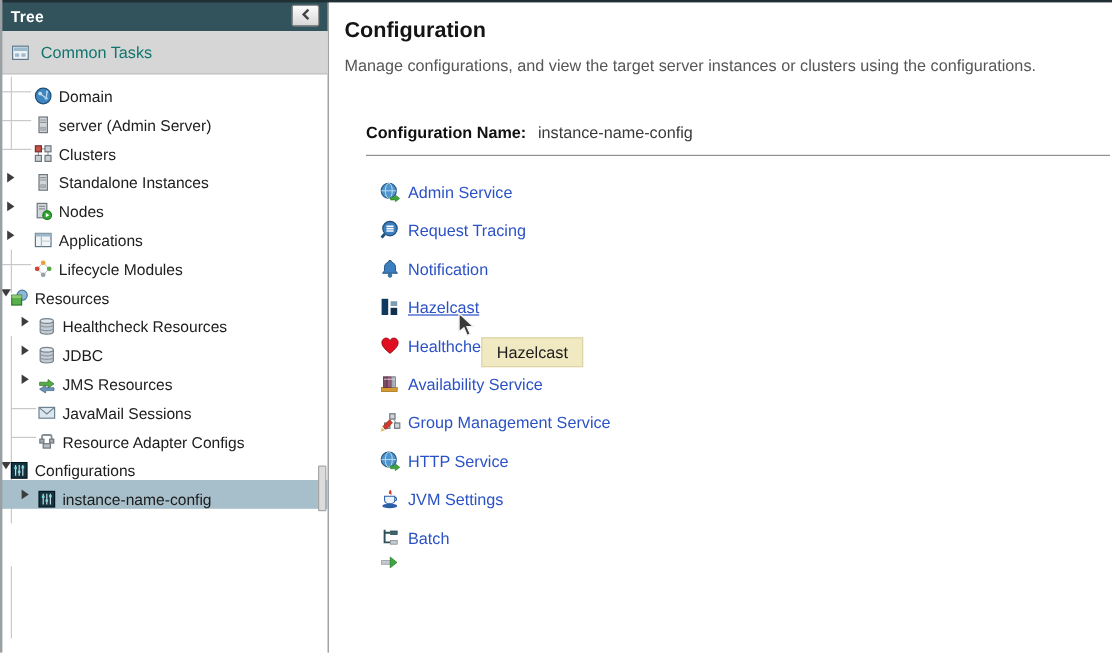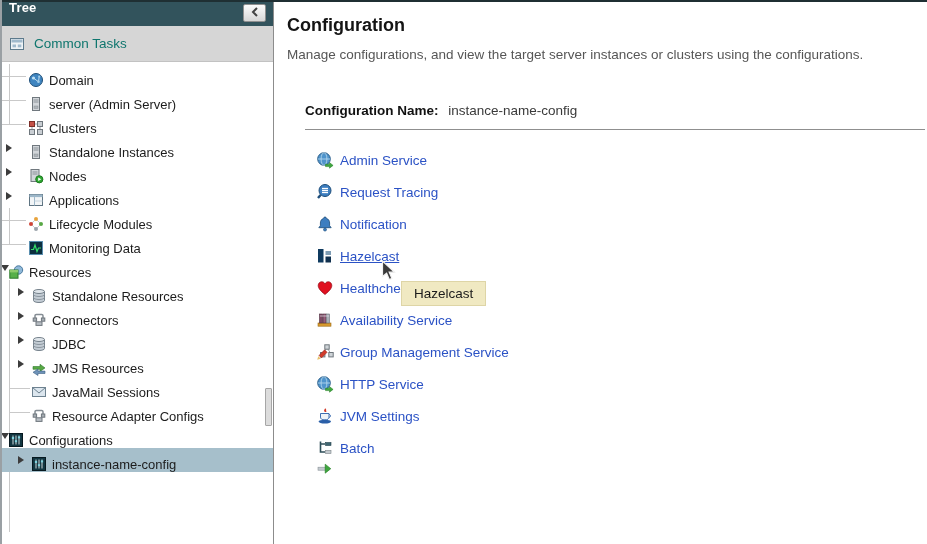--- a/index.html
+++ b/index.html
@@ -4,21 +4,21 @@
 <style>
   * { box-sizing: border-box; margin: 0; padding: 0; }
   html,body { width:927px; height:544px; }
   body { font-family: "Liberation Sans", sans-serif; background:#fff; }
   .page { position:relative; width:927px; height:544px; overflow:hidden; background:#fff; }
   .topline { position:absolute; left:0; top:0; width:927px; height:2px; background:#1f2f33; z-index:5; }
   .leftline { position:absolute; left:0; top:0; width:2px; height:544px; background:#9aa0a4; z-index:6; }
 
   
   .sidebar { position:absolute; left:0; top:0; width:274px; height:544px; background:#fff; border-right:1px solid #8c8c8c; z-index:4; }
-  .tree-header { position:absolute; left:0; top:0; width:100%; height:26px; background:#32535c; display:flex; }
+  .tree-header { position:absolute; left:0; top:0; width:100%; height:26px; background:#32535c; display:flex; align-items:center; }
   .tree-title { color:#fff; font-weight:bold; font-size:13px; margin-left:9px; letter-spacing:.2px; }
   .collapse-btn { position:absolute; right:7px; top:4px; width:23px; height:18px; background:linear-gradient(#fcfcfc,#d7d7d7); border:1px solid #8f8f8f; border-radius:2px; display:flex; align-items:center; justify-content:center; cursor:pointer; padding:0; }
   .common-tasks { position:absolute; left:0; top:26px; width:100%; height:36px; background:#d6d6d6; border-bottom:1px solid #c2c2c2; display:flex; align-items:center; cursor:pointer; }
   .common-tasks .ct-icon { margin-left:9px; width:16px; height:16px; flex:none; }
   .common-tasks .ct-label { margin-left:9px; font-size:13.5px; color:#0f766e; }
 
   .tree { position:absolute; left:0; top:64px; width:273px; }
   .guide { position:absolute; width:1px; background:#c9c9c9; z-index:0; }
   .trow { position:relative; z-index:1; display:flex; align-items:flex-end; height:24px; font-size:13px; color:#1c1c1c; cursor:pointer; white-space:nowrap; }
   .trow.selected { background:#a6bfcb; }
@@ -196,32 +196,20 @@
               <path d="M8 3 L3 8 L8 13 L13 8 Z" fill="none" stroke="#b8bec4" stroke-width="0.8"></path>
               <circle cx="3" cy="8" r="2" fill="#cf4436"></circle>
               <circle cx="8" cy="3" r="2" fill="#e8a33d"></circle>
               <circle cx="13" cy="8" r="2" fill="#58a845"></circle>
               <circle cx="8" cy="13" r="2" fill="#9aa2aa"></circle>
             </svg>
         </span>
         <span class="tlabel">Lifecycle Modules</span>
       </div>
 
-      <div class="trow lvl1">
-        <span class="slot">
-            <span class="dash"></span>
-          </span>
-        <span class="ticon">
-          <svg viewBox="0 0 16 16">
-              <rect x="1.5" y="1.5" width="13" height="13" fill="#0d2f3f" stroke="#5a8fb0"></rect>
-              <polyline points="3,9.5 5.5,9.5 7,5 9,11.5 10.5,8 13,8" fill="none" stroke="#35e06a" stroke-width="1.2"></polyline>
-            </svg>
-        </span>
-        <span class="tlabel">Monitoring Data</span>
-      </div>
 
       <div class="trow lvl1 open">
         <span class="slot">
             <span class="exp down"></span>
           </span>
         <span class="ticon">
           <svg viewBox="0 0 16 16">
               <circle cx="10.5" cy="6" r="4.2" fill="#8fb8d8" stroke="#4a7aa0"></circle>
               <rect x="1.8" y="6" width="8.2" height="8.2" fill="#58b04a" stroke="#2d7a2d"></rect>
               <rect x="1.8" y="6" width="8.2" height="2.4" fill="#8ecb6d"></rect>
@@ -234,37 +222,23 @@
         <span class="slot">
             <span class="exp right"></span>
           </span>
         <span class="ticon">
           <svg viewBox="0 0 16 16">
               <path d="M2.5 3.5 V12.5 A5.5 2 0 0 0 13.5 12.5 V3.5" fill="#c3ccd4" stroke="#76828c"></path>
               <path d="M2.5 6.5 A5.5 2 0 0 0 13.5 6.5 M2.5 9.5 A5.5 2 0 0 0 13.5 9.5" fill="none" stroke="#8d97a0"></path>
               <ellipse cx="8" cy="3.5" rx="5.5" ry="2" fill="#dfe5ea" stroke="#76828c"></ellipse>
             </svg>
         </span>
-        <span class="tlabel">Standalone Resources</span>
-      </div>
-
-      <div class="trow lvl2">
-        <span class="slot">
-            <span class="exp right"></span>
-          </span>
-        <span class="ticon">
-          <svg viewBox="0 0 16 16">
-              <path d="M4 6 V3.8 A1.3 1.3 0 0 1 5.3 2.5 H10.7 A1.3 1.3 0 0 1 12 3.8 V6" fill="none" stroke="#858d94" stroke-width="1.5"></path>
-              <rect x="2.2" y="6" width="3.4" height="3.2" fill="#a7aeb4" stroke="#6e767d"></rect>
-              <rect x="10.4" y="6" width="3.4" height="3.2" fill="#a7aeb4" stroke="#6e767d"></rect>
-              <rect x="5" y="9.8" width="6" height="3.6" fill="#b9bfc5" stroke="#6e767d"></rect>
-            </svg>
-        </span>
-        <span class="tlabel">Connectors</span>
-      </div>
+        <span class="tlabel">Healthcheck Resources</span>
+      </div>
+
 
       <div class="trow lvl2">
         <span class="slot">
             <span class="exp right"></span>
           </span>
         <span class="ticon">
           <svg viewBox="0 0 16 16">
               <path d="M2.5 3.5 V12.5 A5.5 2 0 0 0 13.5 12.5 V3.5" fill="#c3ccd4" stroke="#76828c"></path>
               <path d="M2.5 6.5 A5.5 2 0 0 0 13.5 6.5 M2.5 9.5 A5.5 2 0 0 0 13.5 9.5" fill="none" stroke="#8d97a0"></path>
               <ellipse cx="8" cy="3.5" rx="5.5" ry="2" fill="#dfe5ea" stroke="#76828c"></ellipse>

